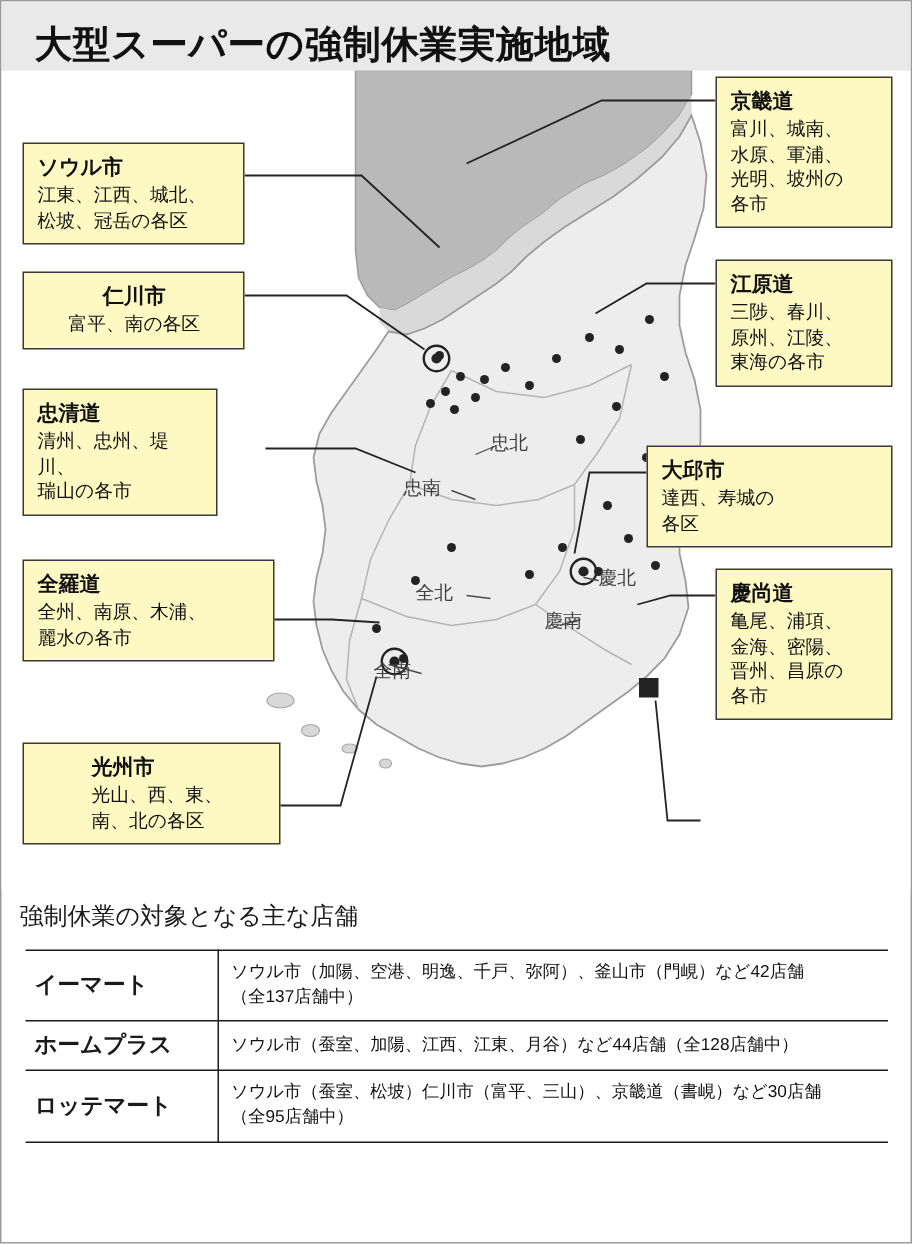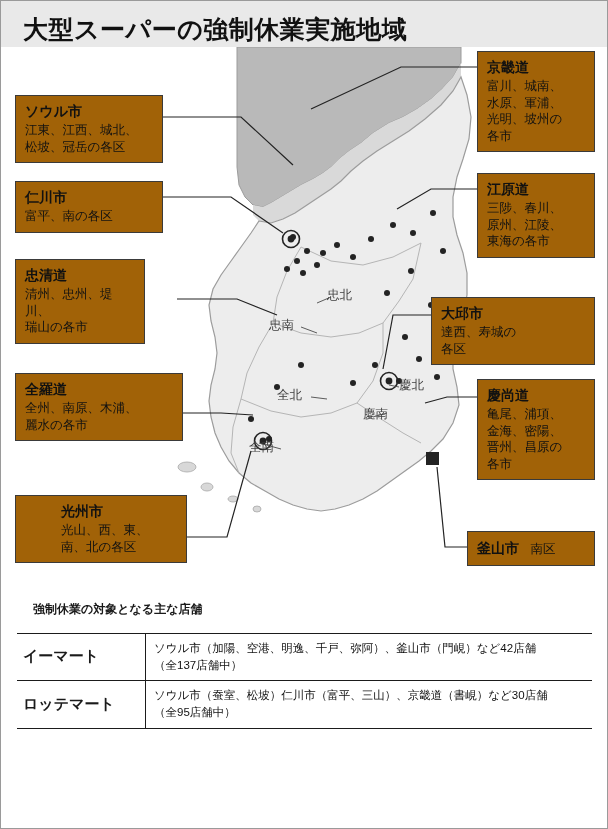--- a/index.html
+++ b/index.html
@@ -51,21 +51,21 @@
     background: #ffffff;
     overflow: hidden;
   }
   .map-svg {
     position: absolute;
     left: 0; top: 0;
   }
   
   .callout {
     position: absolute;
-    background: #a16207;
+    background: #fef9c3;
     border: 1px solid #3a3a3a;
     box-sizing: border-box;
     padding: 6px 8px 7px 9px;
     line-height: 1.32;
     font-size: 12.5px;
     color: #111;
   }
   .callout .c-head {
     font-weight: bold;
     font-size: 14px;
@@ -82,21 +82,21 @@
   }
   .callout.inline-box .c-head {
     display: inline;
     margin-right: 8px;
   }
   .callout.inline-box .c-body {
     display: inline;
   }
   
   #co-seoul   { left: 14px;  top: 48px;  width: 148px; }
-  #co-incheon { left: 14px;  top: 134px; width: 148px; }
+  #co-incheon { left: 14px;  top: 134px; width: 148px; text-align: center; }
   #co-chung   { left: 14px;  top: 212px; width: 130px; }
   #co-jeolla  { left: 14px;  top: 326px; width: 168px; }
   #co-gwangju { left: 14px;  top: 448px; width: 172px; padding-left: 45px; }
   #co-gyeonggi{ left: 476px; top: 4px;   width: 118px; }
   #co-gangwon { left: 476px; top: 126px; width: 118px; }
   #co-daegu   { left: 430px; top: 250px; width: 164px; }
   #co-gyeongsang { left: 476px; top: 332px; width: 118px; }
   #co-busan   { left: 466px; top: 484px; width: 128px; }
 
   
@@ -109,24 +109,24 @@
   
   .table-section {
     position: absolute;
     left: 0;
     top: 596px;
     width: 606px;
     height: 231px;
   }
   .table-title {
     position: absolute;
-    left: 32px;
+    left: 12px;
     top: 4px;
-    font-size: 12px;
-    font-weight: bold;
+    font-size: 16px;
+    font-weight: normal;
   }
   .store-table {
     position: absolute;
     left: 16px;
     top: 36px;
     width: 575px;
     border-collapse: collapse;
     table-layout: fixed;
   }
   .store-table td {
@@ -339,36 +339,36 @@
     </div>
 
     <div class="callout" id="co-gyeongsang">
       <span class="c-head">慶尚道</span>
       <span class="c-body">亀尾、浦項、
 金海、密陽、
 晋州、昌原の
 各市</span>
     </div>
 
-    <div class="callout inline-box" id="co-busan">
-      <span class="c-head">釜山市</span>
-      <span class="c-body">南区</span>
-    </div>
   </div>
 
   <div class="table-section">
     <div class="table-title">強制休業の対象となる主な店舗</div>
     <table class="store-table">
       <tbody>
         <tr>
           <td class="name-cell">イーマート</td>
           <td class="desc-cell" style="white-space:pre-line">ソウル市（加陽、空港、明逸、千戸、弥阿）、釜山市（門峴）など42店舗
 （全137店舗中）</td>
         </tr>
         <tr>
+          <td class="name-cell">ホームプラス</td>
+          <td class="desc-cell" style="white-space:pre-line">ソウル市（蚕室、加陽、江西、江東、月谷）など44店舗（全128店舗中）</td>
+        </tr>
+        <tr>
           <td class="name-cell">ロッテマート</td>
           <td class="desc-cell" style="white-space:pre-line">ソウル市（蚕室、松坡）仁川市（富平、三山）、京畿道（書峴）など30店舗
 （全95店舗中）</td>
         </tr>
       </tbody>
     </table>
   </div>
 
 </div>
 

